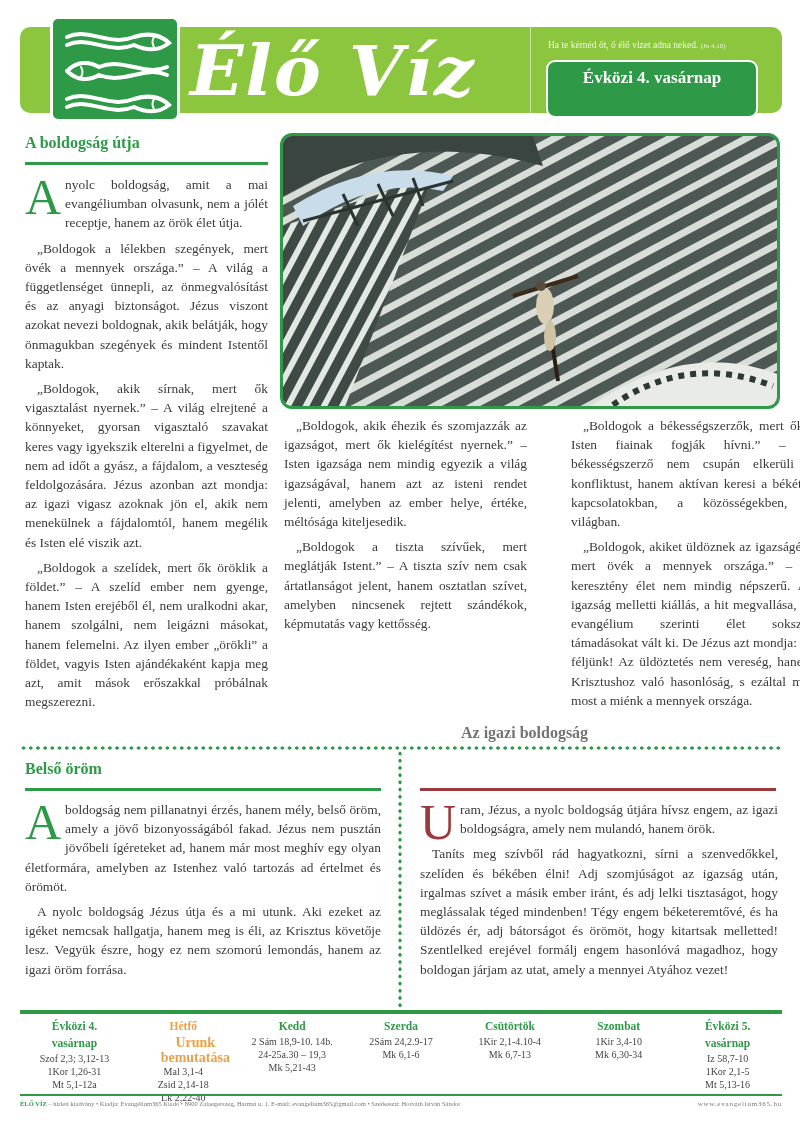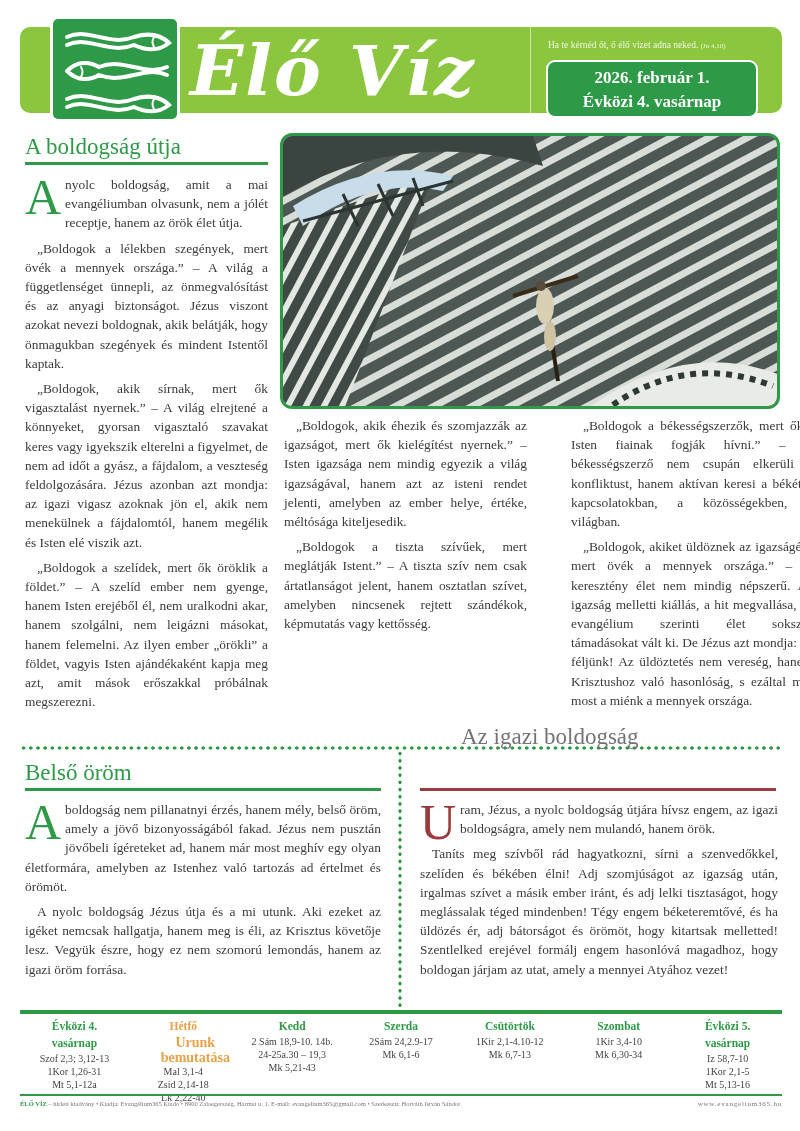--- a/index.html
+++ b/index.html
@@ -10,21 +10,21 @@
   .header-band { position: absolute; left: 20px; top: 27px; width: 762px; height: 86px; background: #8cc63f; border-radius: 10px; }
   .header-divider { position: absolute; left: 530px; top: 27px; width: 1px; height: 86px; background: rgba(255,255,255,0.55); }
   .logo-box { position: absolute; left: 50px; top: 16px; width: 130px; height: 106px; background: #2e9a47; border-radius: 8px; border: 3px solid #fff; }
   .logo-box svg { position: absolute; left: 6px; top: 4px; }
   .masthead { position: absolute; left: 190px; top: 28px; font-family: "DejaVu Serif", serif; font-style: italic; font-weight: bold; font-size: 70px; color: #fff; letter-spacing: 2px; line-height: 86px; }
   .motto { position: absolute; left: 548px; top: 40px; font-size: 9.5px; color: #eef8e0; white-space: nowrap; }
   .motto .ref { font-size: 7px; }
   .date-box { position: absolute; left: 546px; top: 60px; width: 212px; height: 58px; background: #2e9a47; border: 2px solid #fff; border-radius: 9px; color: #fff; text-align: center; font-weight: bold; font-size: 17px; line-height: 24px; padding-top: 4px; }
 
   
-  .sec-title { position: absolute; font-weight: normal; font-size: 23px; color: #2e9a47; }
+  .sec-title { position: absolute; font-weight: bold; font-size: 16px; color: #2e9a47; }
   .sec-rule { position: absolute; height: 3px; background: #2e9a47; }
 
   
   .col { position: absolute; font-size: 13.4px; line-height: 19.2px; text-align: justify; color: #3a3a3a; hyphens: auto; }
   .col p { text-indent: 12px; margin-bottom: 6px; }
   .col p.first { text-indent: 0; }
   .dropcap { float: left; font-size: 50px; line-height: 40px; margin: 2px 4px 0 0; color: #2e9a47; }
   .dropcap.red { color: #9b3a3c; }
 
   
@@ -57,21 +57,20 @@
     <path d="M95 14 q-3 5 0 10" stroke-width="2"></path>
     <path d="M8 48 C18 38, 30 38, 40 44 C65 34, 85 54, 108 44 M8 48 C18 58, 30 58, 40 52 C65 62, 85 42, 108 52"></path>
     <path d="M22 44 q3 5 0 10" stroke-width="2"></path>
     <path d="M8 76 C30 66, 50 86, 75 76 C88 72, 100 72, 110 82 C100 90, 88 90, 75 84 C50 94, 30 74, 8 84"></path>
     <path d="M95 76 q-3 5 0 10" stroke-width="2"></path>
   </svg>
 </div>
 <div class="masthead">Élő Víz</div>
 <div class="motto"><span>Ha te kérnéd őt, ő élő vizet adna neked.</span> <span class="ref">(Jn 4,10)</span></div>
 <div class="date-box">
-  <div>2026. február 1.</div>
   <div>Évközi 4. vasárnap</div>
 </div>
 
 <div class="sec-title" style="left:25px;top:134px;">A boldogság útja</div>
 <div class="sec-rule" style="left:25px;top:162px;width:243px;"></div>
 
 <div class="col" style="left:25px;top:175px;width:243px;">
   <p class="first"><span class="dropcap">A</span><span> nyolc boldogság, amit a mai evangéliumban olvasunk, nem a jólét receptje, hanem az örök élet útja.</span></p>
   <p>„Boldogok a lélekben szegények, mert övék a mennyek országa.” – A világ a függetlenséget ünnepli, az önmegvalósítást és az anyagi biztonságot. Jézus viszont azokat nevezi boldognak, akik belátják, hogy önmagukban szegények és mindent Istentől kaptak.</p>
   <p>„Boldogok, akik sírnak, mert ők vigasztalást nyernek.” – A világ elrejtené a könnyeket, gyorsan vigasztaló szavakat keres vagy igyekszik elterelni a figyelmet, de nem ad időt a gyász, a fájdalom, a veszteség feldolgozására. Jézus azonban azt mondja: az igazi vigasz azoknak jön el, akik nem menekülnek a fájdalomtól, hanem megélik és Isten elé viszik azt.</p>
@@ -156,21 +155,21 @@
       <div>24-25a.30 – 19,3</div>
       <div>Mk 5,21-43</div>
     </div>
     <div class="day">
       <div class="dname">Szerda</div>
       <div>2Sám 24,2.9-17</div>
       <div>Mk 6,1-6</div>
     </div>
     <div class="day">
       <div class="dname">Csütörtök</div>
-      <div>1Kir 2,1-4.10-12</div>
+      <div>1Kir 2,1-4.10-4</div>
       <div>Mk 6,7-13</div>
     </div>
     <div class="day">
       <div class="dname">Szombat</div>
       <div>1Kir 3,4-10</div>
       <div>Mk 6,30-34</div>
     </div>
     <div class="day">
       <div class="dname" style="width: 70px; margin: 0px auto;">Évközi 5. vasárnap</div>
       <div>Iz 58,7-10</div>

